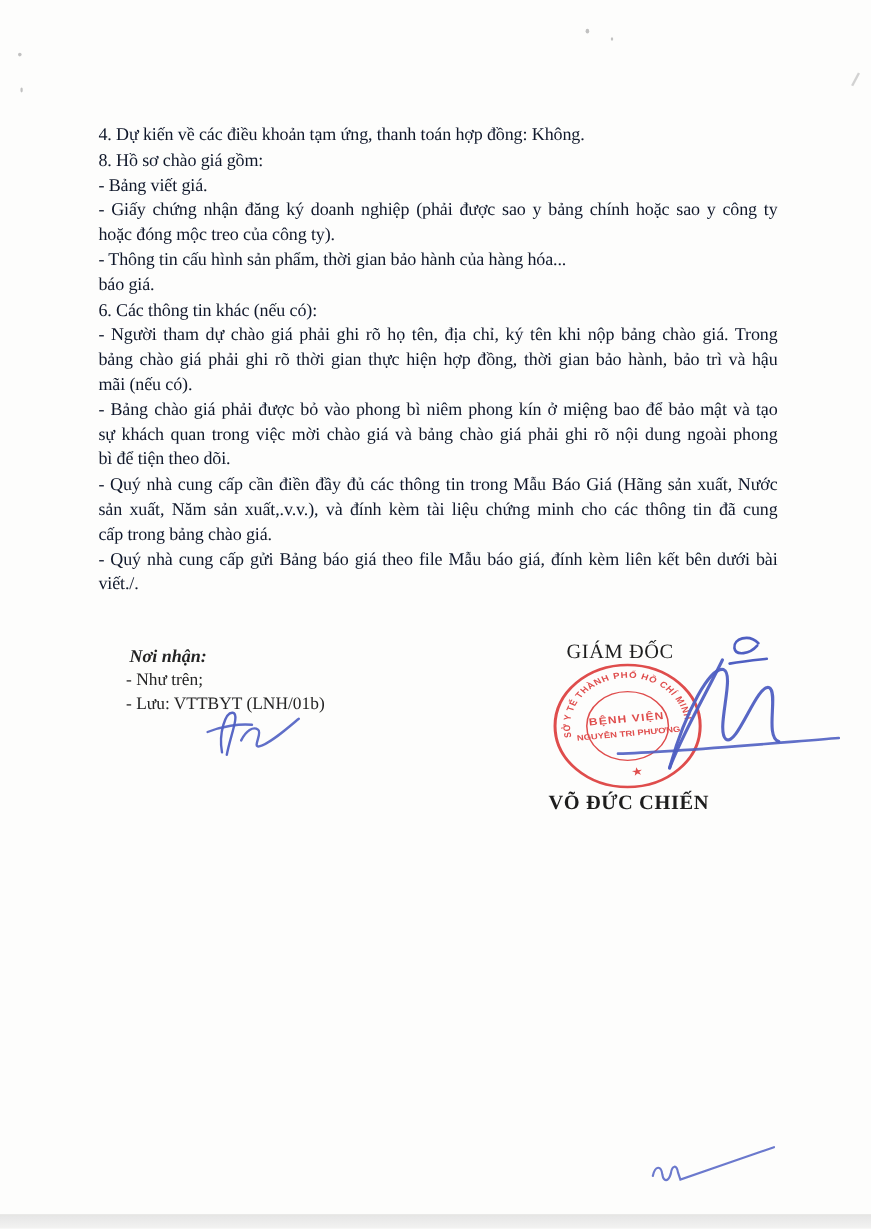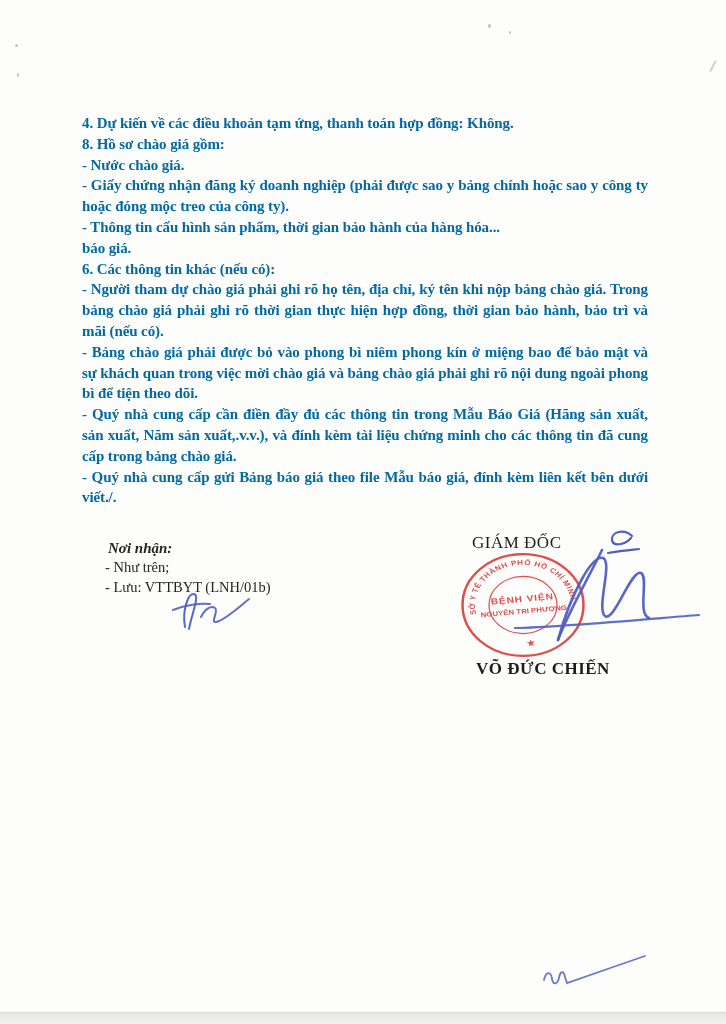--- a/index.html
+++ b/index.html
@@ -10,23 +10,22 @@
   }
   .page {
     position: relative;
     width: 726px; height: 1024px;
     background: #fdfdfc;
     overflow: hidden;
   }
   
   .body-text {
     position: absolute;
-    left: 82px; top: 113px; width: 566px;
-    color: #0369a1;
-    font-weight: bold;
+    left: 82px; top: 103px; width: 566px;
+    color: #0f172a;
   }
   .line {
     height: 20.8px;
     line-height: 20.8px;
     font-size: 15px;
     letter-spacing: -0.1px;
     text-align: justify;
     overflow: hidden;
     white-space: normal;
   }
@@ -52,21 +51,21 @@
   .sig-title {
     position: absolute;
     left: 472px; top: 533px; width: 160px;
     font-size: 17px; font-weight: normal;
     letter-spacing: 0.5px;
     color: #1d1d1d;
   }
   .sig-name {
     position: absolute;
     left: 457px; top: 659px; width: 172px;
-    text-align: center;
+    text-align: left;
     font-size: 17px; font-weight: bold;
     letter-spacing: 0.5px;
     color: #1d1d1d;
   }
   .stamp {
     position: absolute;
     left: 460px; top: 552px;
     width: 126px; height: 106px;
     opacity: 0.9;
   }
@@ -97,21 +96,21 @@
   }
 </style>
 </head>
 <body>
 
 <div class="page">
 
   <div class="body-text">
       <div class="line">4. Dự kiến về các điều khoản tạm ứng, thanh toán hợp đồng: Không.</div>
       <div class="line">8. Hồ sơ chào giá gồm:</div>
-      <div class="line">- Nước chào giá.</div>
+      <div class="line">- Bảng viết giá.</div>
       <div class="line just">- Giấy chứng nhận đăng ký doanh nghiệp (phải được sao y bảng chính hoặc sao y công ty</div>
       <div class="line">hoặc đóng mộc treo của công ty).</div>
       <div class="line">- Thông tin cấu hình sản phẩm, thời gian bảo hành của hàng hóa...</div>
       <div class="line">báo giá.</div>
       <div class="line">6. Các thông tin khác (nếu có):</div>
       <div class="line just">- Người tham dự chào giá phải ghi rõ họ tên, địa chỉ, ký tên khi nộp bảng chào giá. Trong</div>
       <div class="line just">bảng chào giá phải ghi rõ thời gian thực hiện hợp đồng, thời gian bảo hành, bảo trì và hậu</div>
       <div class="line">mãi (nếu có).</div>
       <div class="line just">- Bảng chào giá phải được bỏ vào phong bì niêm phong kín ở miệng bao để bảo mật và tạo</div>
       <div class="line just">sự khách quan trong việc mời chào giá và bảng chào giá phải ghi rõ nội dung ngoài phong</div>

